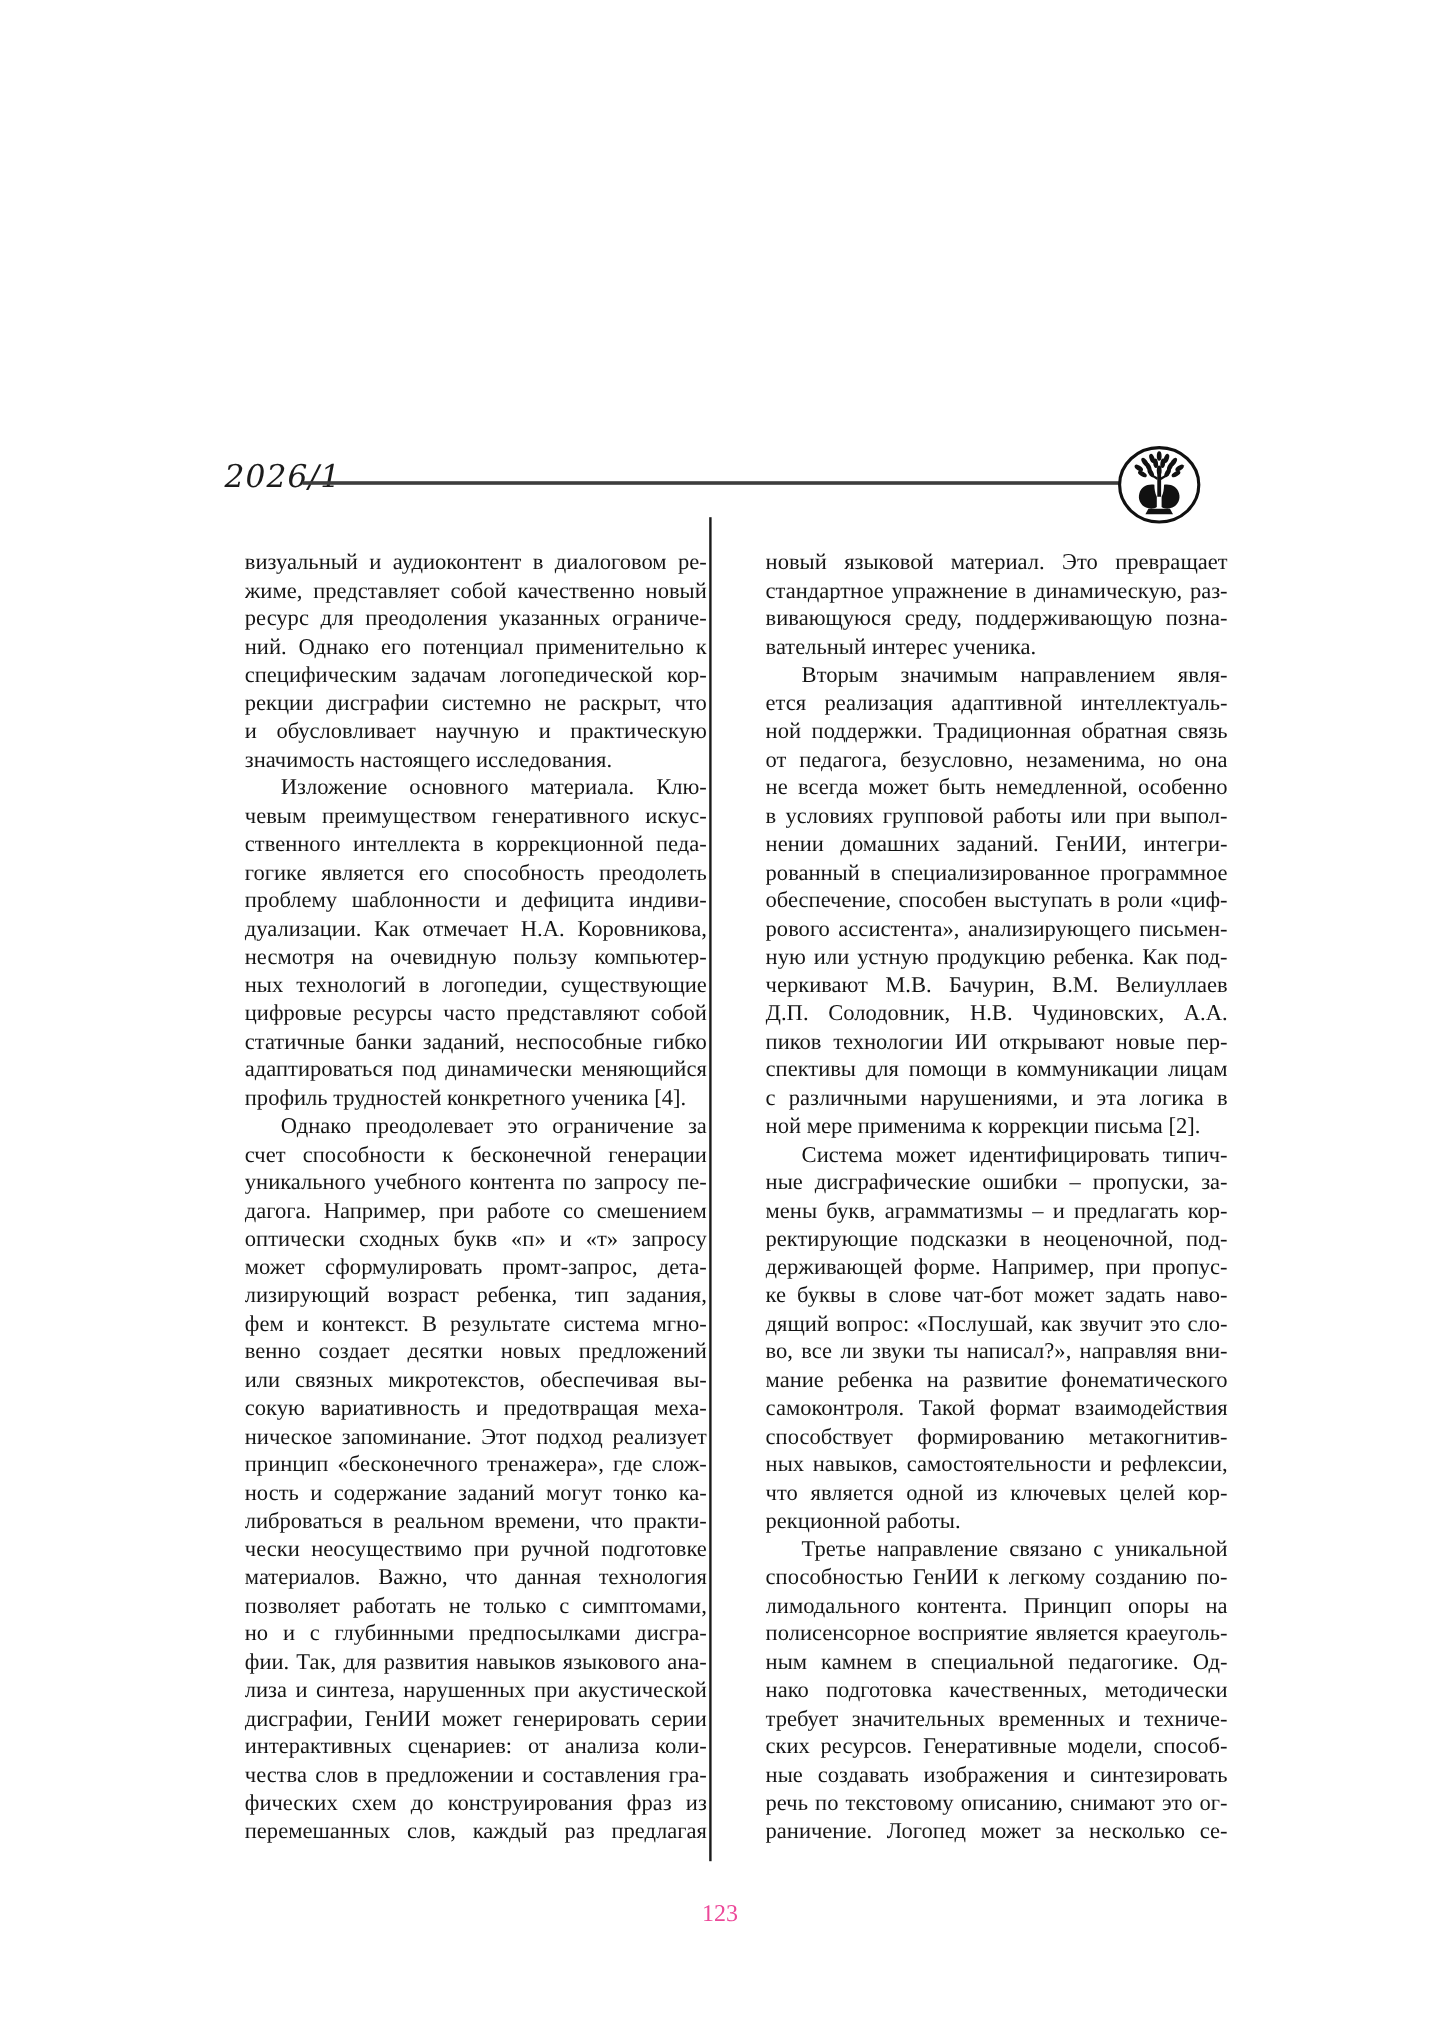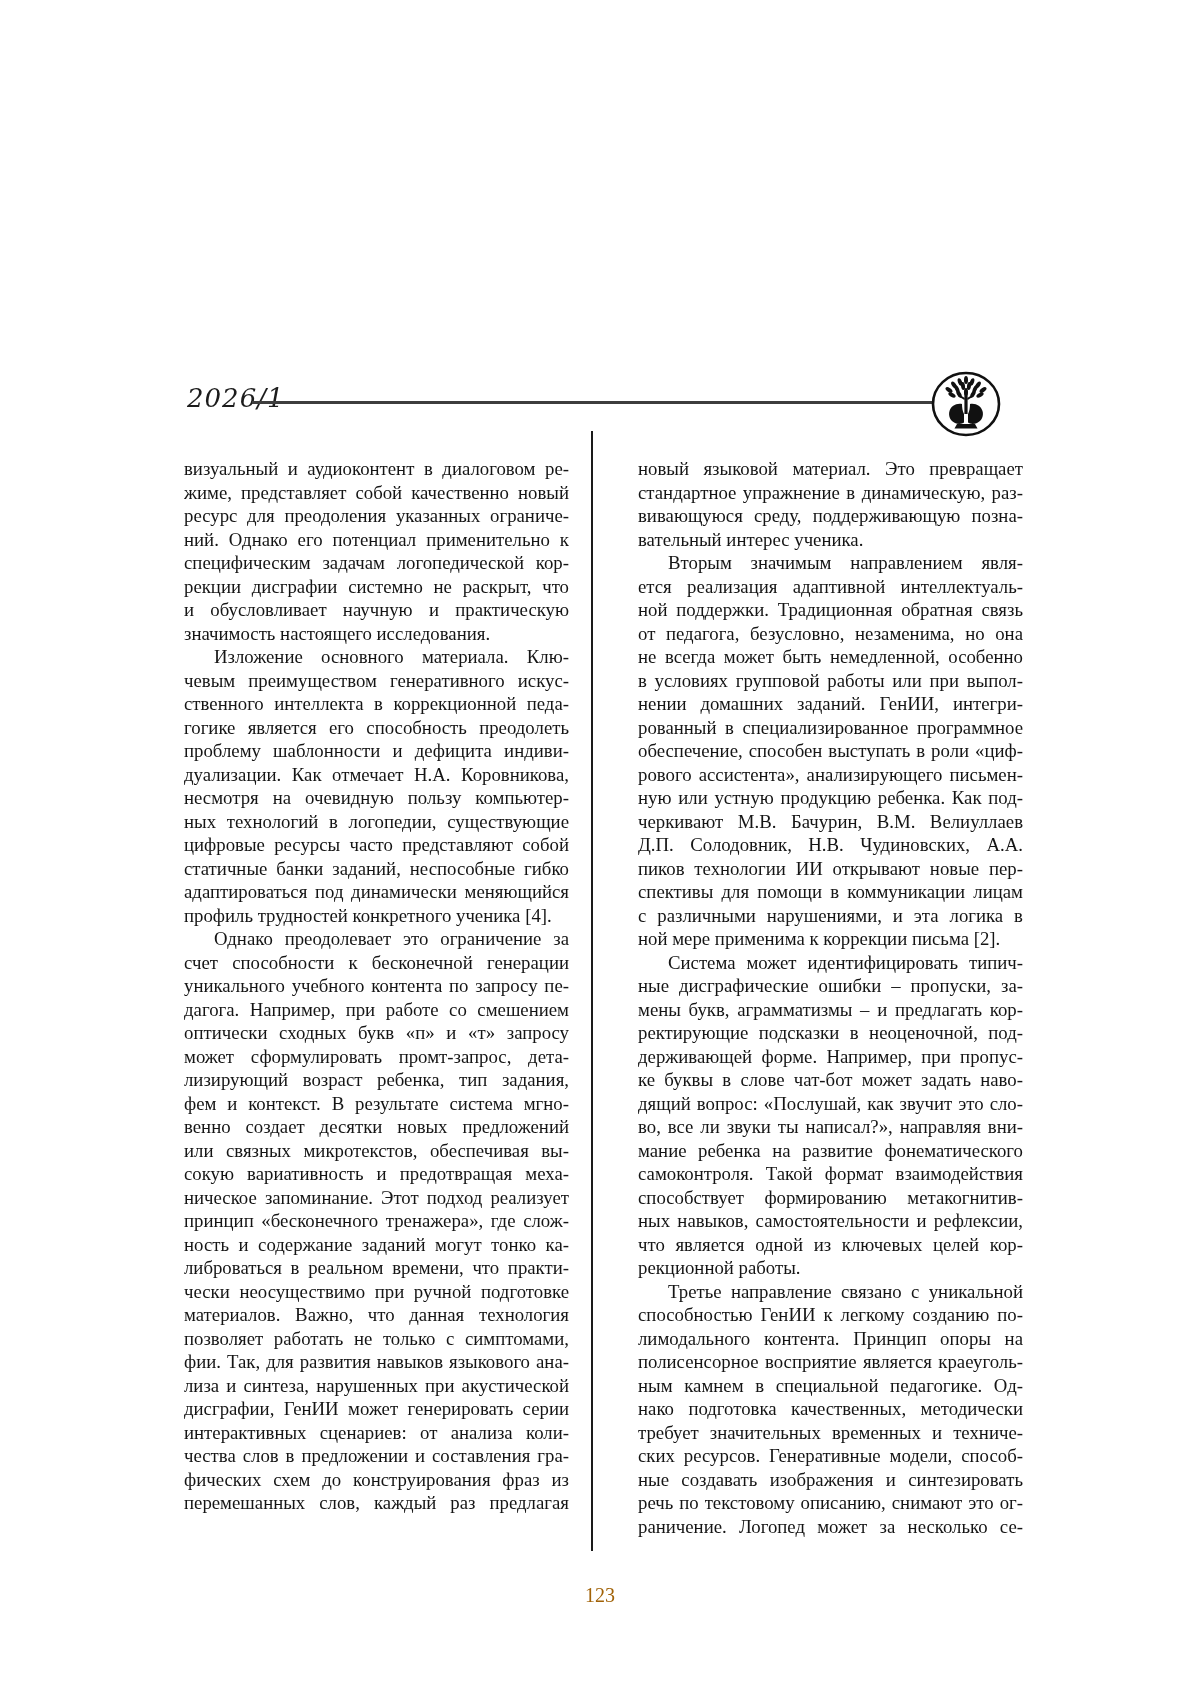--- a/index.html
+++ b/index.html
@@ -15,37 +15,37 @@
     font-family:"DejaVu Serif",serif; font-style:italic; font-size:26px;
     letter-spacing:1px; color:#1c1c1c; white-space:nowrap;
   }
   .header-rule {
     position:absolute; left:252px; top:401px; width:684px; height:3px;
     background:#3d3d3d;
   }
   .logo { position:absolute; left:929px; top:370px; width:74px; height:68px; }
   
   .col { position:absolute; top:457px; width:385px; }
-  .col-left  { left:184px; }
+  .col-left  { left:204px; }
   .col-right { left:638px; }
   .col-divider {
     position:absolute; left:591px; top:431px; width:2px; height:1120px;
     background:#1a1a1a;
   }
   .line {
     font-size:18.8px; line-height:23.5px; height:23.5px; overflow:hidden;
     text-align:justify; text-align-last:justify; white-space:normal;
   }
   .line.parend { text-align-last:left; }
   .line.indent { padding-left:30px; }
   .line b { font-weight:normal; }
   
   .page-number {
     position:absolute; top:1584px; left:0; width:1200px; text-align:center;
-    font-size:20px; color:#a16207;
+    font-size:20px; color:#ec4899;
   }
 </style>
 </head>
 <body>
 
 <div class="page">
 
   <header>
     <span class="issue">2026/1</span>
     <span class="header-rule"></span>
@@ -117,20 +117,21 @@
         <div class="line">венно создает десятки новых предложений</div>
         <div class="line">или связных микротекстов, обеспечивая вы-</div>
         <div class="line">сокую вариативность и предотвращая меха-</div>
         <div class="line">ническое запоминание. Этот подход реализует</div>
         <div class="line">принцип «бесконечного тренажера», где слож-</div>
         <div class="line">ность и содержание заданий могут тонко ка-</div>
         <div class="line">либроваться в реальном времени, что практи-</div>
         <div class="line">чески неосуществимо при ручной подготовке</div>
         <div class="line">материалов. Важно, что данная технология</div>
         <div class="line">позволяет работать не только с симптомами,</div>
+        <div class="line">но и с глубинными предпосылками дисгра-</div>
         <div class="line">фии. Так, для развития навыков языкового ана-</div>
         <div class="line">лиза и синтеза, нарушенных при акустической</div>
         <div class="line">дисграфии, ГенИИ может генерировать серии</div>
         <div class="line">интерактивных сценариев: от анализа коли-</div>
         <div class="line">чества слов в предложении и составления гра-</div>
         <div class="line">фических схем до конструирования фраз из</div>
         <div class="line">перемешанных слов, каждый раз предлагая</div>
       </div>
     <div class="col-divider"></div>
     <div class="col col-right">

